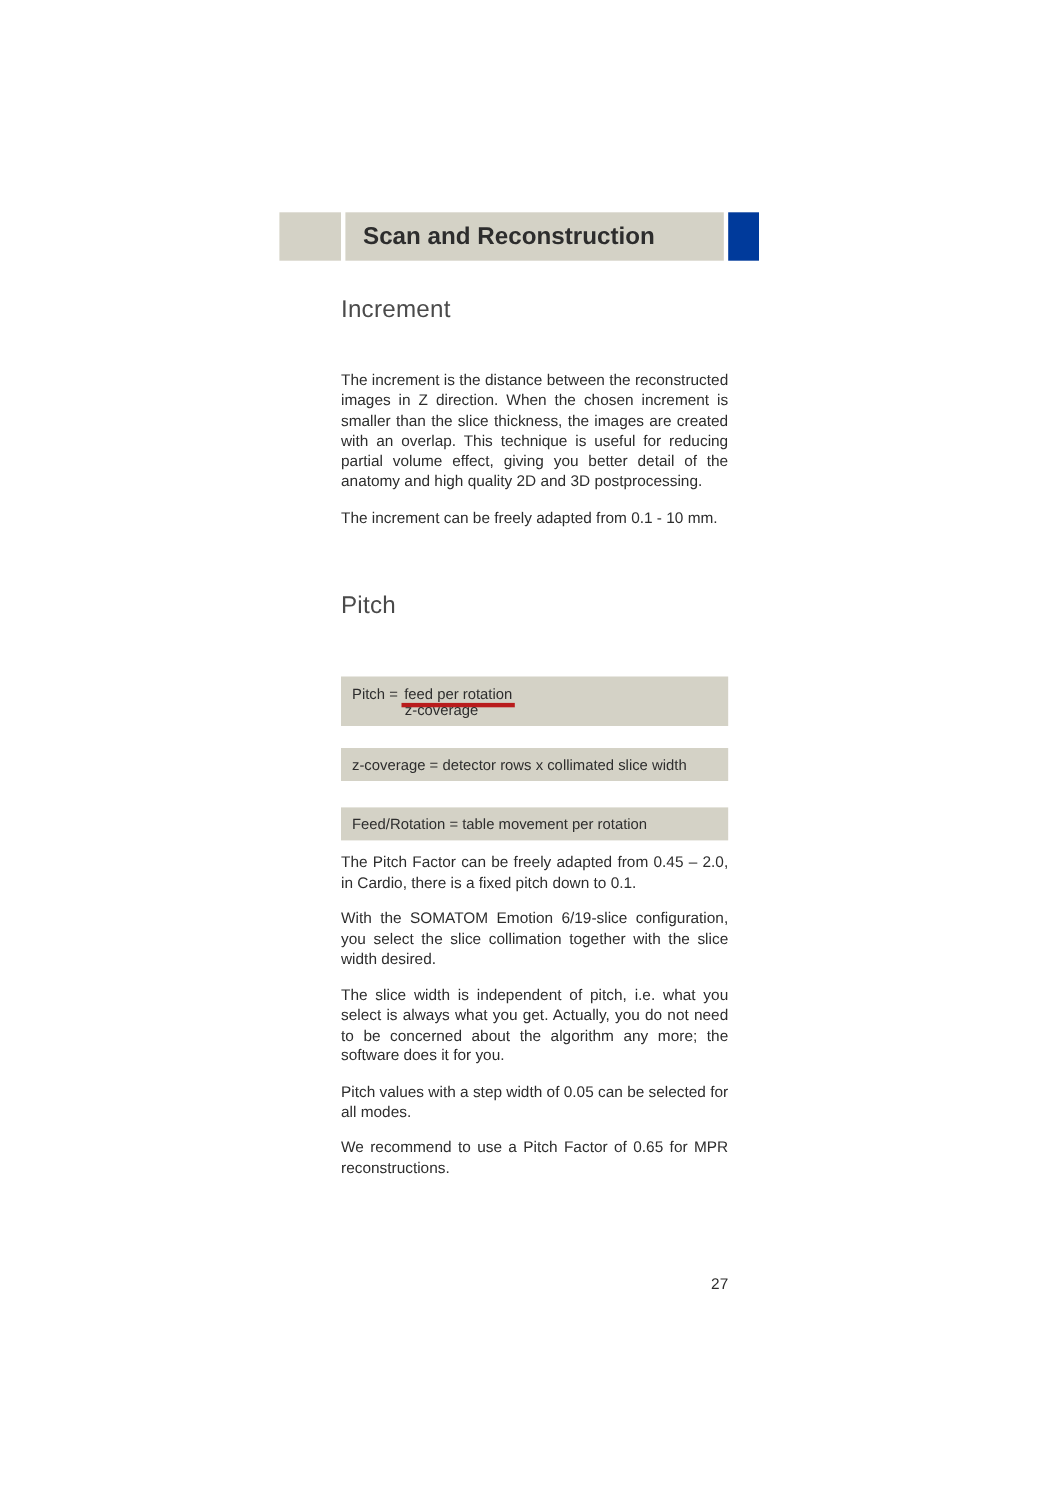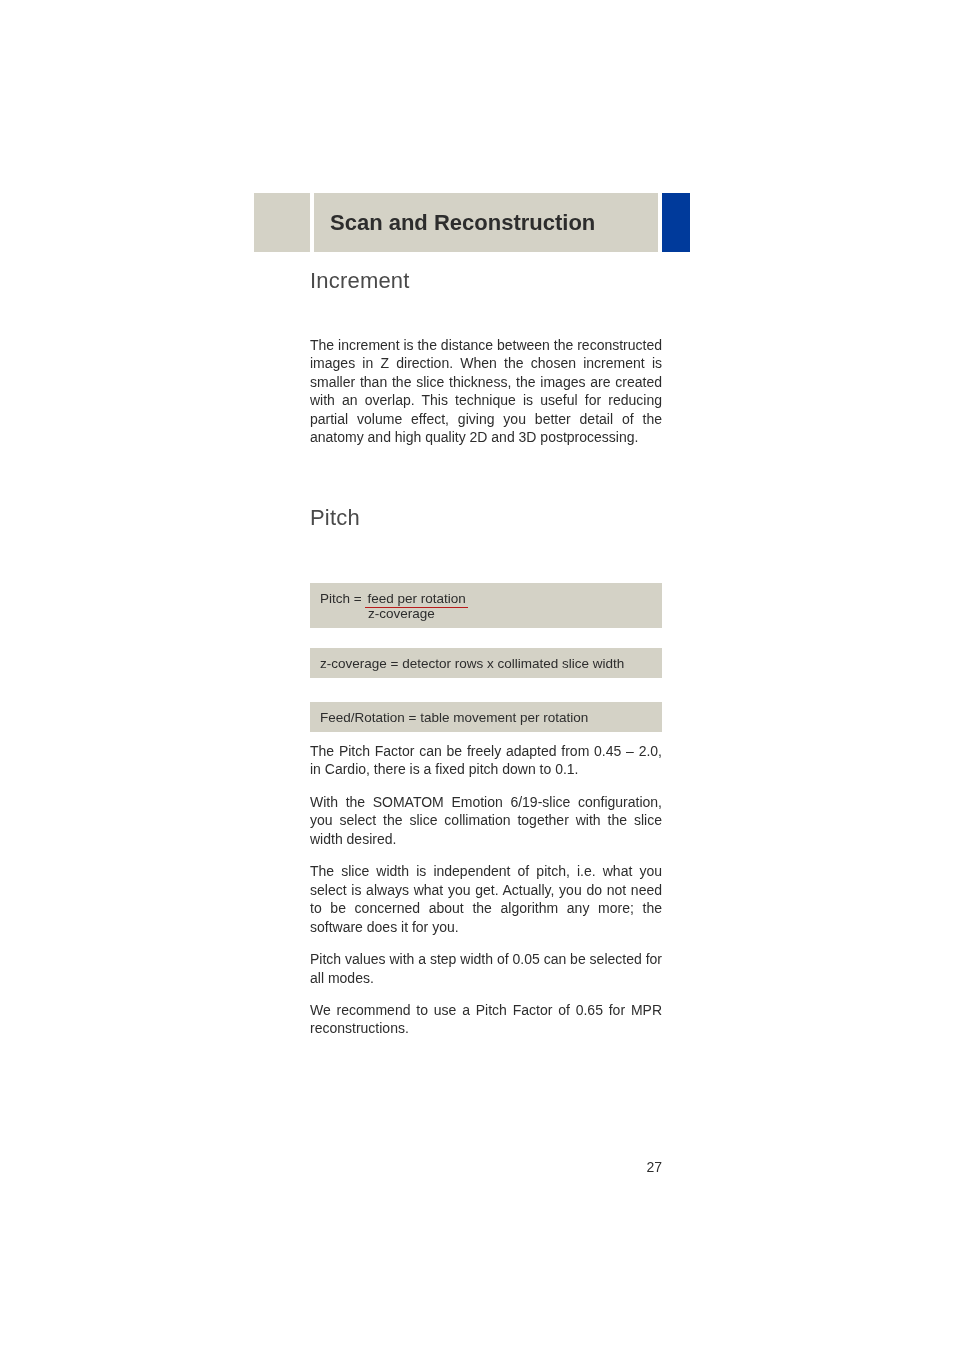--- a/index.html
+++ b/index.html
@@ -15,21 +15,21 @@
     position: absolute;
     left: 0; top: 0;
     width: 954px;
     height: 1351px;
   }
   .header-bar {
     position: absolute;
     top: 193px;
     left: 254px;
     width: 436px;
-    height: 59px;
+    height: 44px;
     display: flex;
     align-items: stretch;
   }
   .header-spacer {
     width: 56px;
     background: #d4d2c6;
   }
   .header-gap {
     width: 4px;
     background: #ffffff;
@@ -76,21 +76,21 @@
   .formula-box {
     background: #d4d2c6;
     padding: 8px 10px 7px 10px;
     margin-bottom: 20px;
     font-size: 13.5px;
     color: #2d2d2d;
   }
   .formula-box.tight { margin-bottom: 24px; }
   .pitch-label { }
   .fraction-top {
-    border-bottom: 1px solid #b91c1c;
+    border-bottom: 4px solid #b91c1c;
     padding: 0 2px 1px 2px;
   }
   .fraction-bot {
     display: block;
     padding-left: 48px;
     padding-top: 0px;
   }
   .pagenum {
     position: absolute;
     left: 310px;
@@ -111,20 +111,21 @@
     <div class="header-gap"></div>
     <div class="header-title">Scan and Reconstruction</div>
     <div class="header-chip"></div>
   </div>
 
   <div class="content">
 
     <div class="h1">Increment</div>
 
     <p class="para">The increment is the distance between the reconstructed images in Z direction. When the chosen increment is smaller than the slice thickness, the images are created with an overlap. This technique is useful for reducing partial volume effect, giving you better detail of the anatomy and high quality 2D and 3D postprocessing.</p>
+    <p class="para">The increment can be freely adapted from 0.1 - 10 mm.</p>
 
     <div class="h1 pitch">Pitch</div>
 
     <div class="formula-box">
       <span class="pitch-label">Pitch = </span><span class="fraction-top"> feed per rotation </span>
       <span class="fraction-bot">z-coverage</span>
     </div>
 
     <div class="formula-box tight">z-coverage = detector rows x collimated slice width</div>
 

